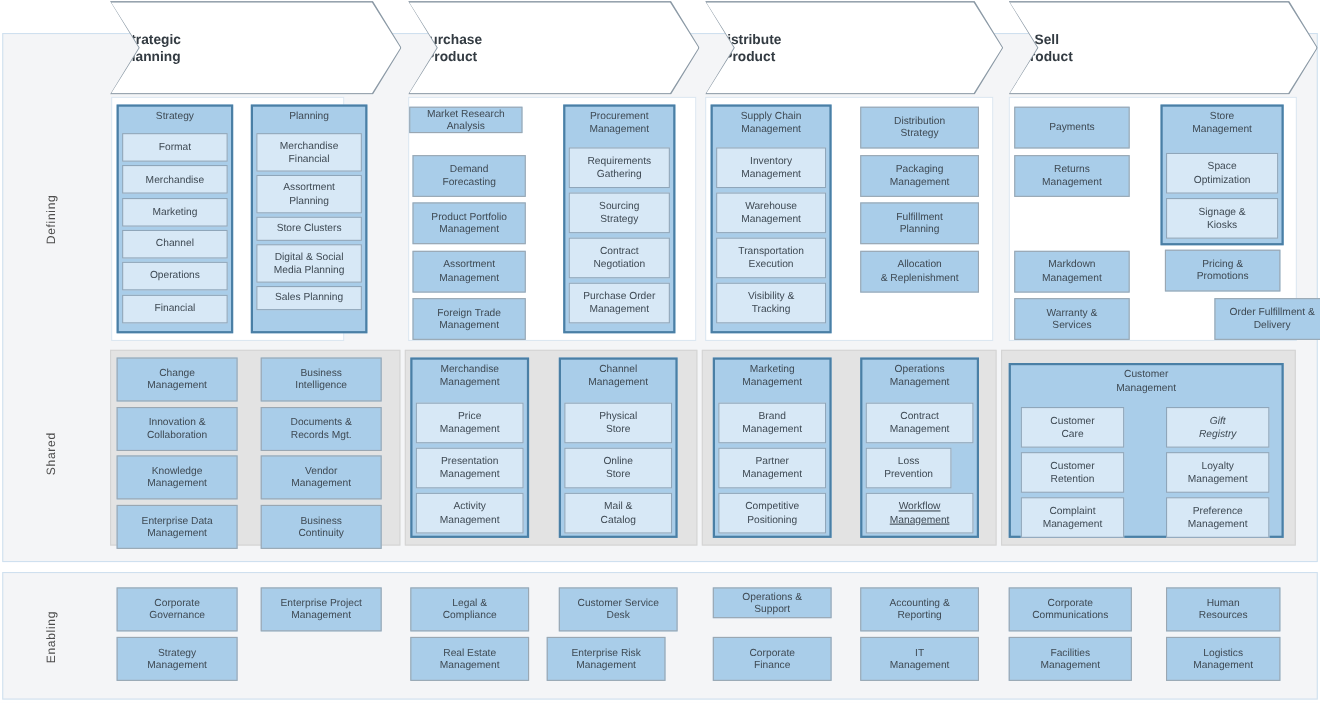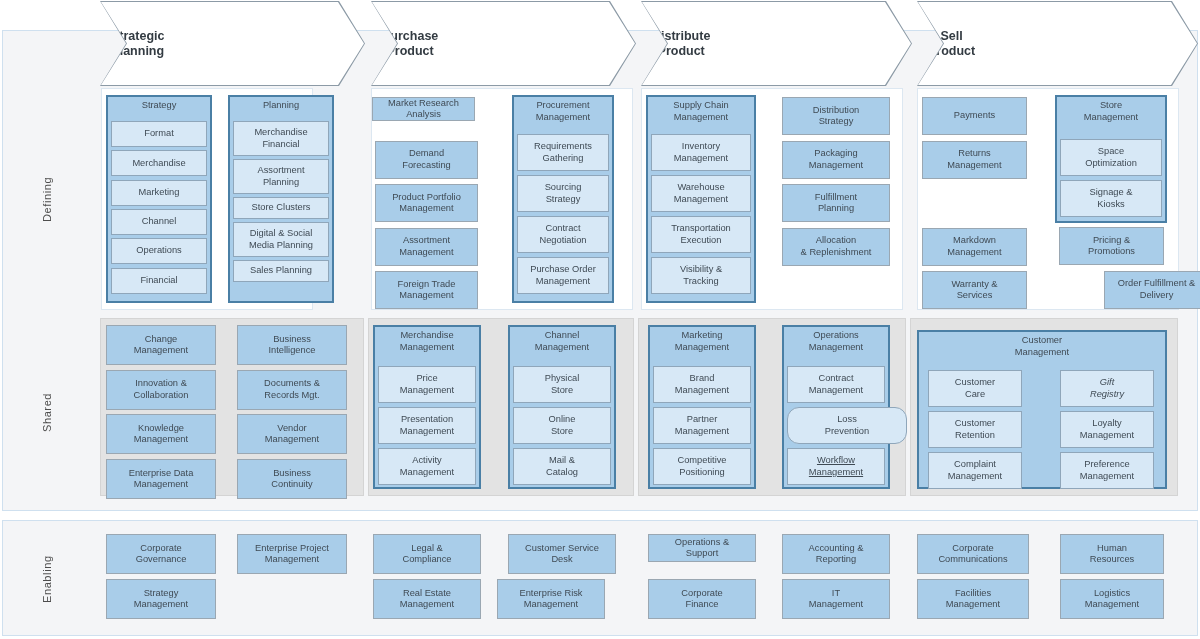--- a/index.html
+++ b/index.html
@@ -238,21 +238,21 @@
     <div class="box sub" style="left: 653px; top: 407px; width: 98px; height: 37px;">Partner
 Management</div>
     <div class="box sub" style="left: 653px; top: 448px; width: 98px; height: 37px;">Competitive
 Positioning</div>
     <div class="group" style="left: 782px; top: 325px; width: 108px; height: 164px;">
       <div class="group-title">Operations
 Management</div>
     </div>
     <div class="box sub" style="left: 787px; top: 366px; width: 98px; height: 37px;">Contract
 Management</div>
-    <div class="box sub" style="left: 787px; top: 407px; width: 120px; height: 37px; border-radius: 12px;">Loss
+    <div class="box sub" style="left: 787px; top: 407px; width: 78px; height: 37px;">Loss
 Prevention</div>
     <div class="box sub" style="left: 787px; top: 448px; width: 98px; height: 37px; text-decoration: underline;">Workflow
 Management</div>
     <div class="group" style="left: 917px; top: 330px; width: 250px; height: 159px;">
       <div class="group-title">Customer
 Management</div>
     </div>
     <div class="box sub" style="left: 928px; top: 370px; width: 94px; height: 37px;">Customer
 Care</div>
     <div class="box sub" style="left: 928px; top: 411px; width: 94px; height: 37px;">Customer

